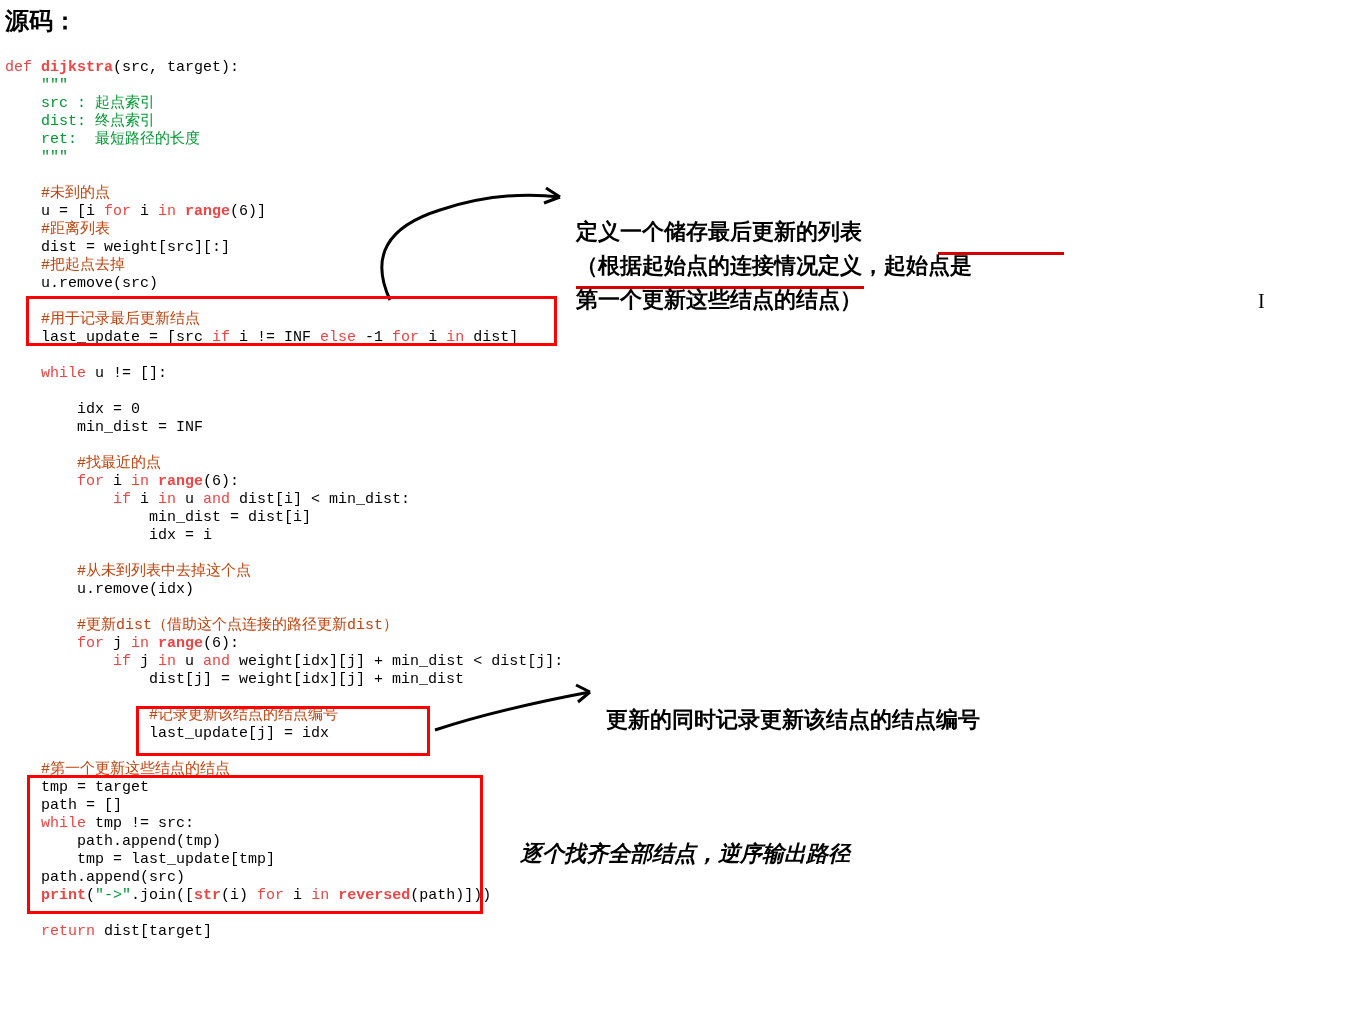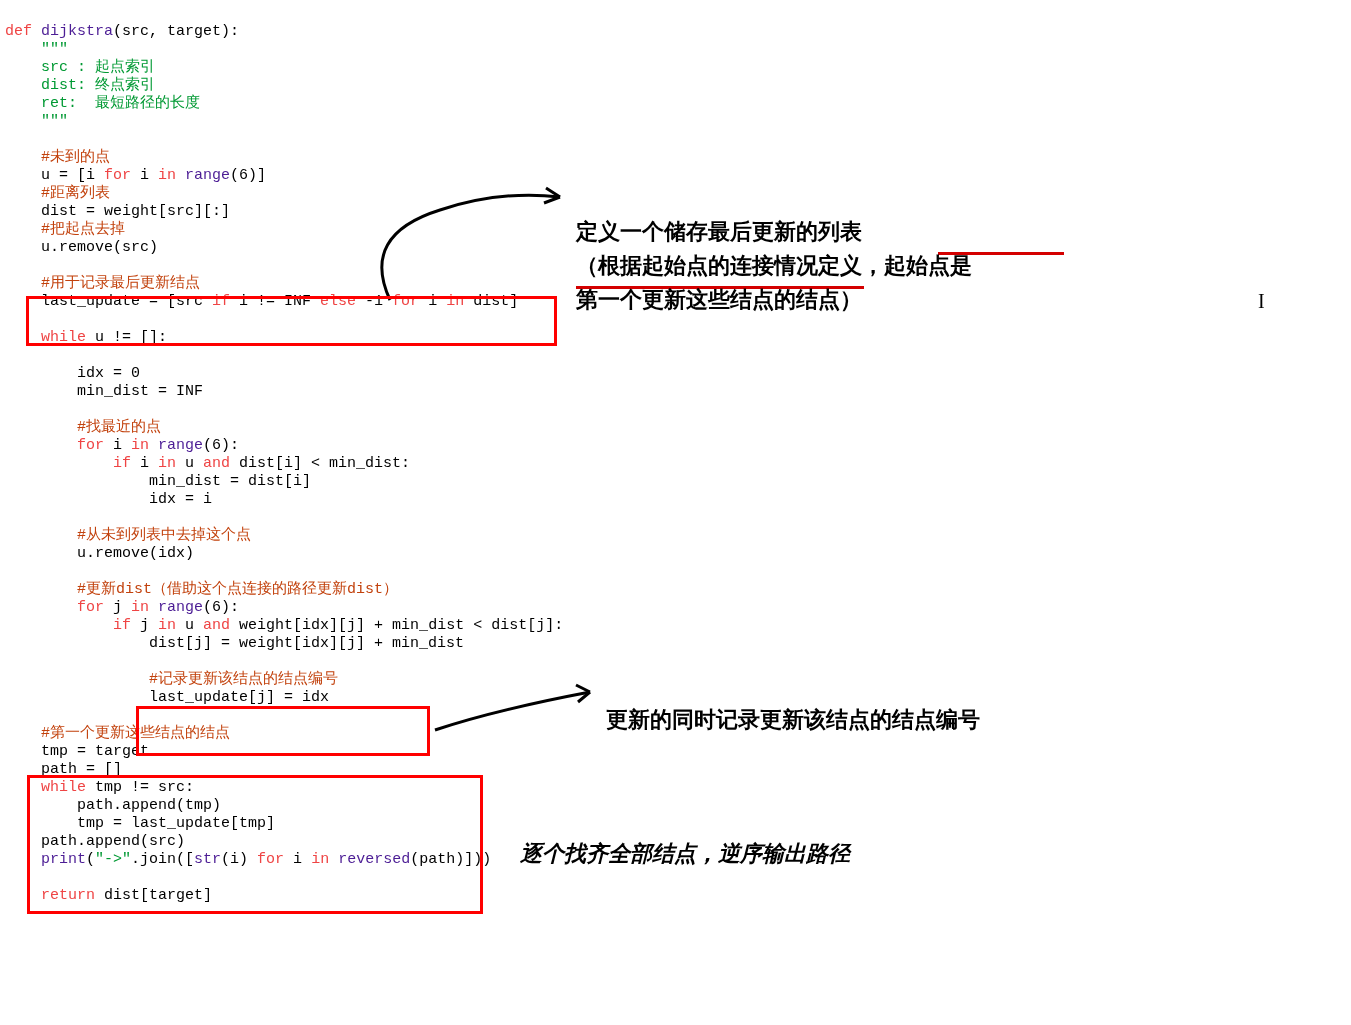--- a/index.html
+++ b/index.html
@@ -25,21 +25,21 @@
   .code {
     font-family: "Consolas", "Courier New", monospace;
     font-size: 15px;
     line-height: 18px;
     white-space: pre;
     color: #000;
     position: relative;
   }
   
   .kw  { color: #ef4444; }           
-  .fn  { color: #4c1d95; }           
+  .fn  { color: #ef4444; font-weight: bold; }           
   .str { color: #009933; }           
   .cmt { color: #c2410c; }
 
   
   .redbox {
     position: absolute;
     border: 3px solid #ff0000;
     background: transparent;
     pointer-events: none;
     z-index: 5;
@@ -87,20 +87,21 @@
     font-family: serif;
     font-size: 20px;
     color: #000;
   }
 </style>
 </head>
 <body>
 
 <div class="container">
 
+  <h2 class="heading">源码：</h2>
 
   <div class="code">
 <span class="kw">def</span><span class="fn"> dijkstra</span><span>(src, target):</span>
 <span class="str">    """</span>
 <span class="str">    src : 起点索引</span>
 <span class="str">    dist: 终点索引</span>
 <span class="str">    ret:  最短路径的长度</span>
 <span class="str">    """</span>
 
 <span class="cmt">    #未到的点</span>

